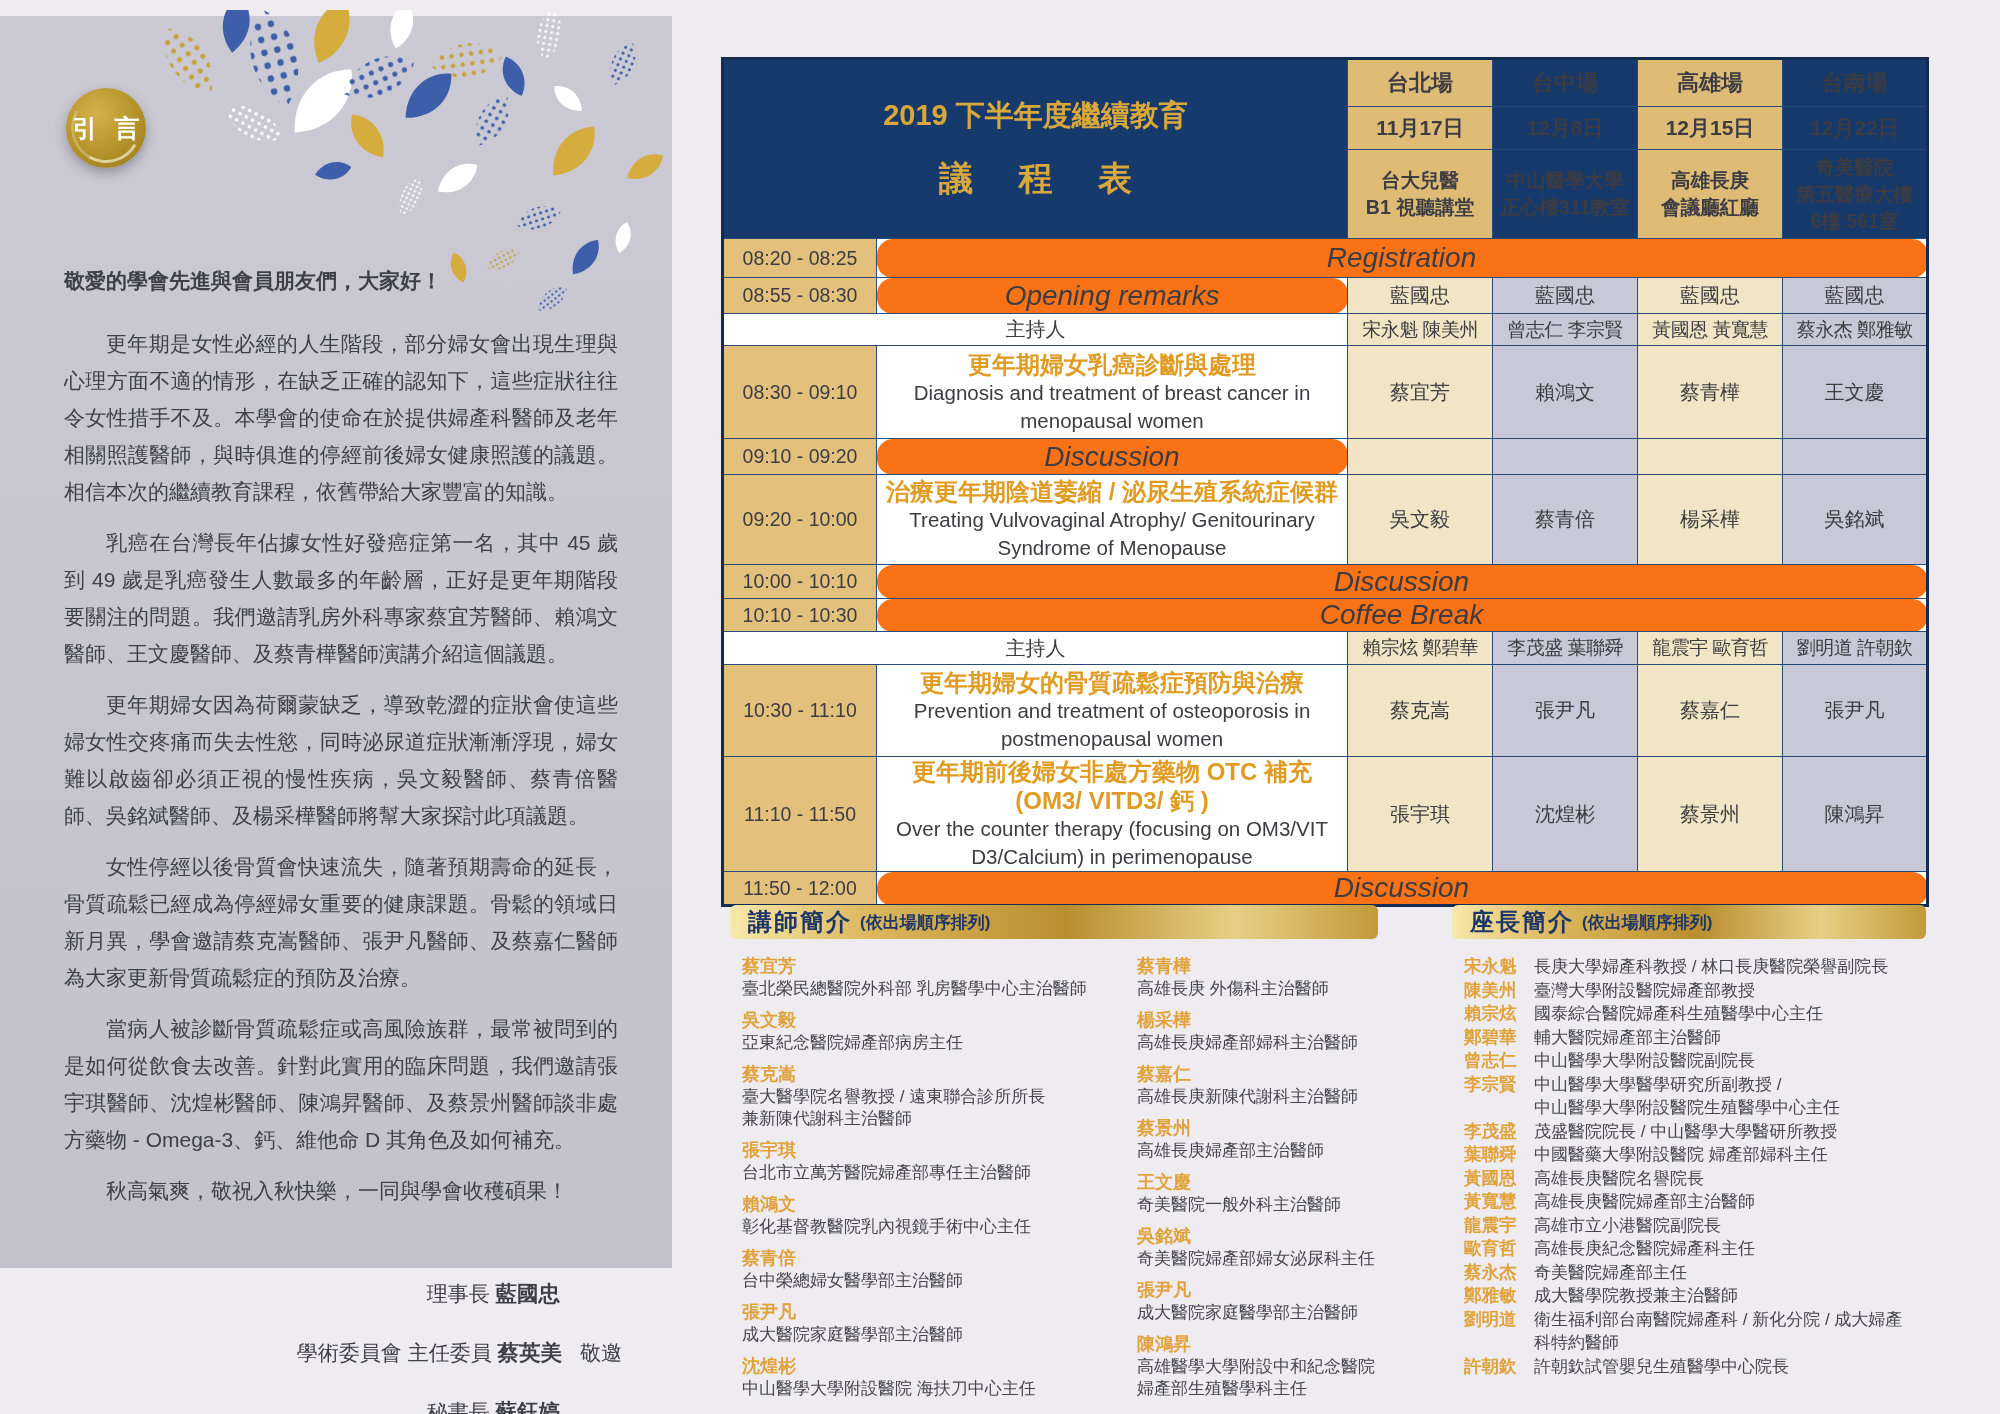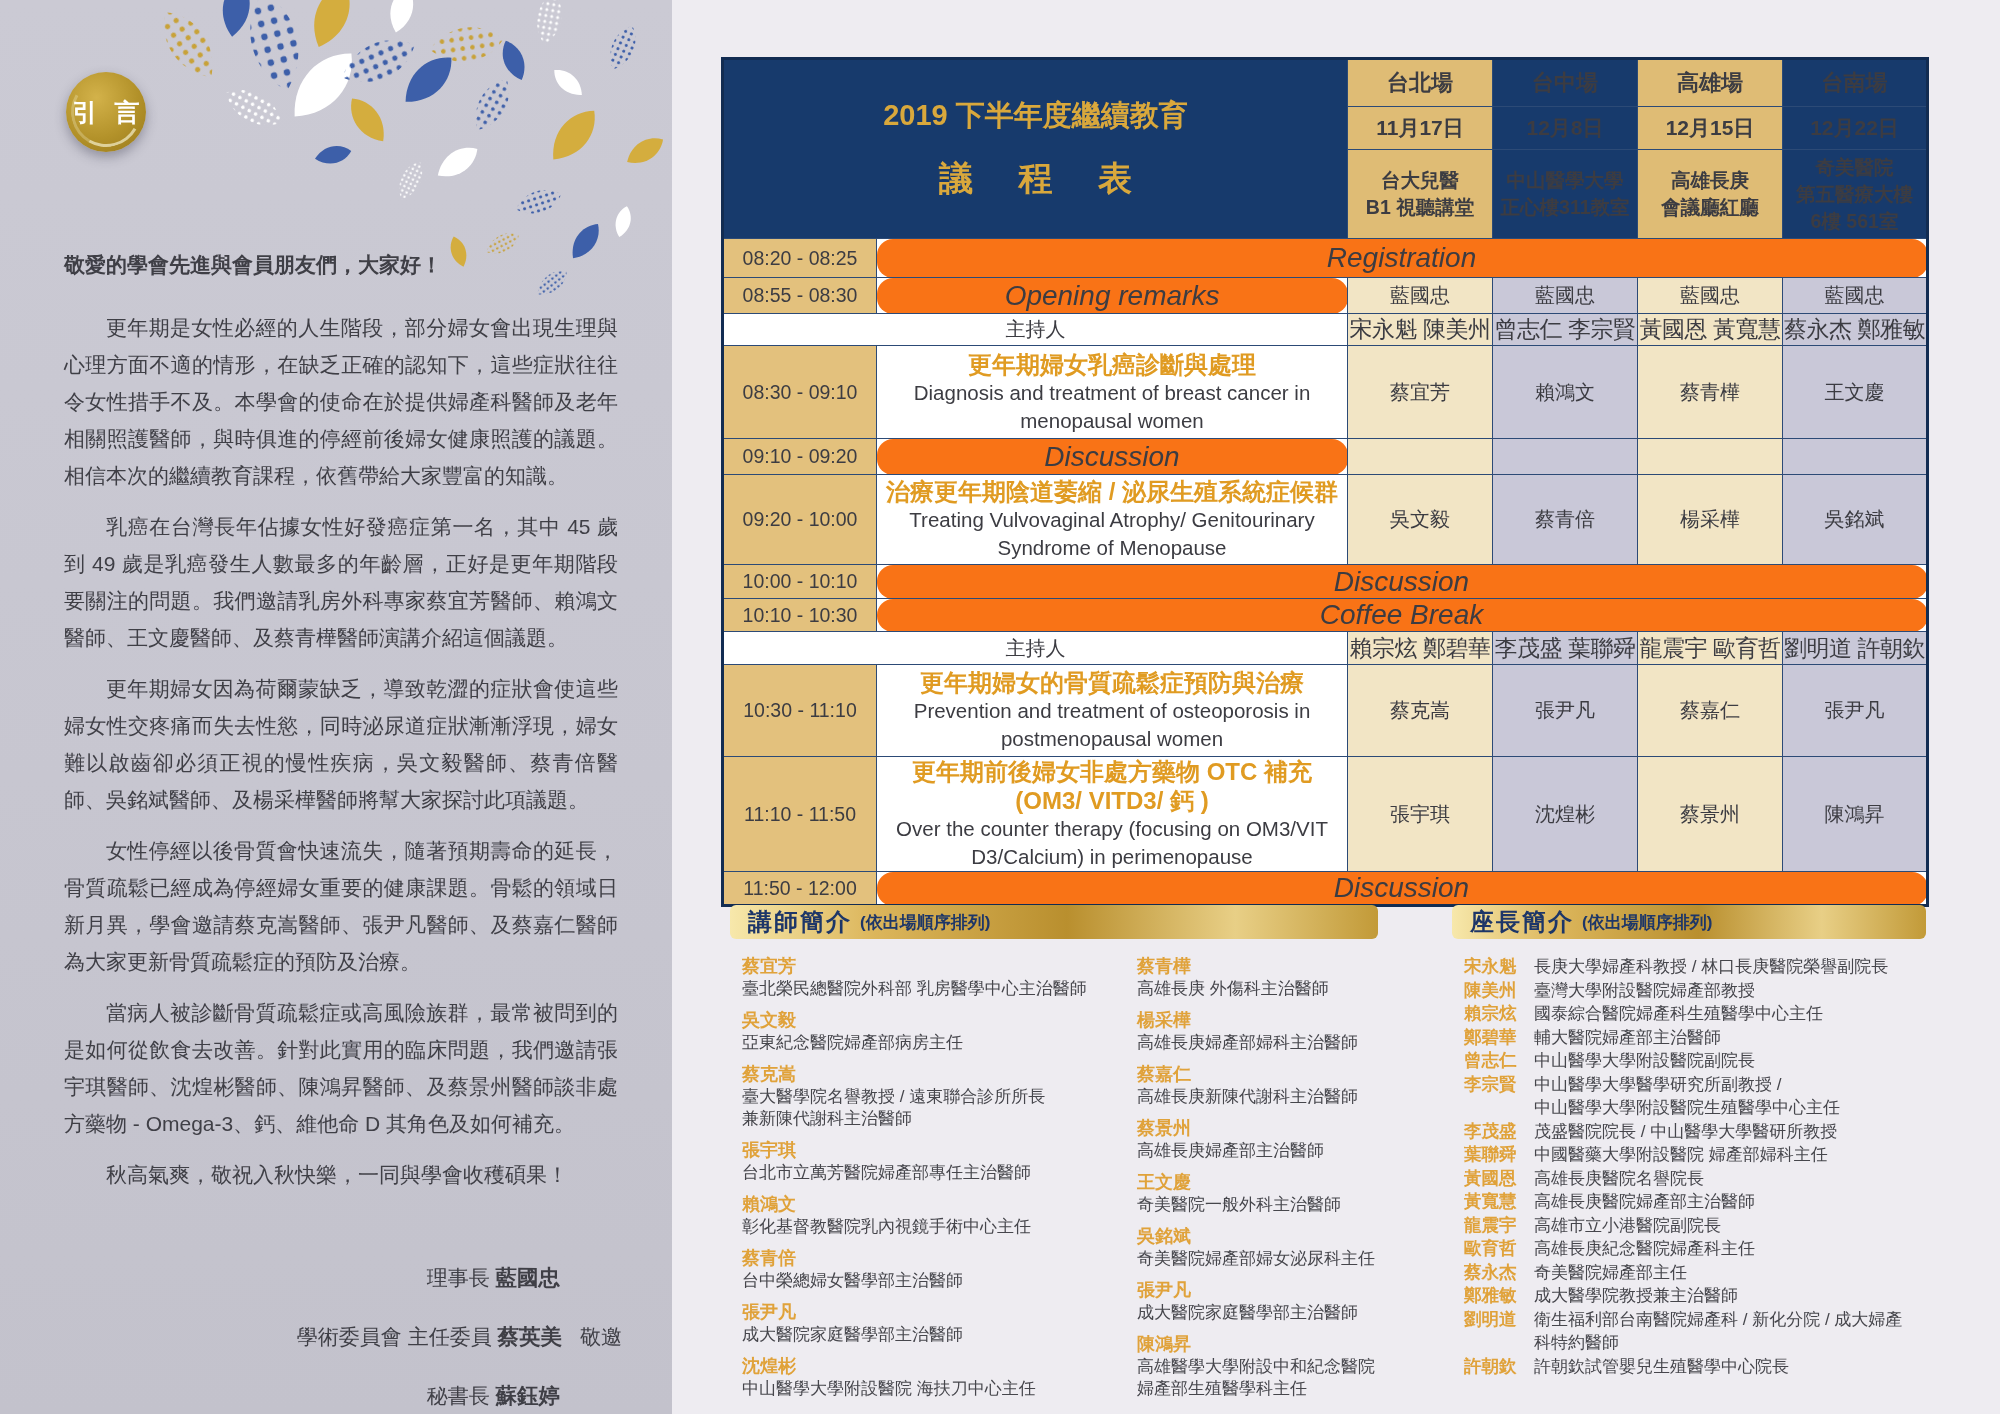--- a/index.html
+++ b/index.html
@@ -5,21 +5,21 @@
   html,body{margin:0;padding:0;}
   body{
     width:2000px;height:1414px;overflow:hidden;position:relative;
     font-family:"Liberation Sans","DejaVu Sans",sans-serif;
     background:#eeecf1;
   }
   .page{position:absolute;inset:0;}
 
   
   .intro-panel{
-    position:absolute;left:0;top:0;width:672px;height:1414px;
+    position:absolute;left:0;top:16px;width:672px;height:1252px;
     background:linear-gradient(180deg,#cbcad4 0%,#c7c6d0 55%,#c3c2cc 100%);
     border-right:1px solid #b3b2bd;
   }
   .leaves{position:absolute;left:100px;top:-6px;width:575px;height:305px;}
   .badge{
     position:absolute;left:66px;top:72px;width:80px;height:80px;border-radius:50%;
     background:radial-gradient(circle at 38% 32%,#d3b24a,#b3922a 55%,#97781a 100%);
     box-shadow:0 5px 12px rgba(40,40,60,.35);
     display:flex;align-items:center;justify-content:center;
   }
@@ -65,21 +65,21 @@
   .loc{font-weight:bold;font-size:19.5px;line-height:27px;white-space:pre-line;}
   .g{background:#dfbc75;color:#173a6c;}
   .n{background:#173a6c;color:#d9b057;}
   .time{background:#e3c17d;font-size:19.5px;}
   .lbl{text-align:left;padding-left:16px;font-style:italic;font-size:28px;background:#f97316;border-radius:16px;}
   .chair-lbl{font-size:20px;background:#ffffff;}
   .topic{text-align:left;padding:7px 12px;background:#ffffff;}
   .topic .zh{display:block;color:#e09b22;font-weight:bold;font-size:24px;line-height:29px;}
   .topic .en{display:block;font-size:20.5px;line-height:28px;color:#3c3c42;}
   .sp{font-size:20px;}
-  .spn{font-size:23px;letter-spacing:-0.5px;}
+  .spn{font-size:19px;letter-spacing:-0.5px;}
   .v0{background:#f2e5c5;}
   .v1{background:#c9c8d8;}
 
   
   .hr1{height:48px;}.hr2{height:43px;}.hr3{height:89px;}
   .rr1{height:39px;}.rr2{height:36px;}.rc1{height:32px;}
   .rt1{height:93px;}.rd1{height:36px;}.rt2{height:90px;}
   .rd2{height:34px;}.rcf{height:33px;}.rc2{height:33px;}
   .rt3{height:92px;}.rt4{height:92px;}.rd3{height:34px;}
 

